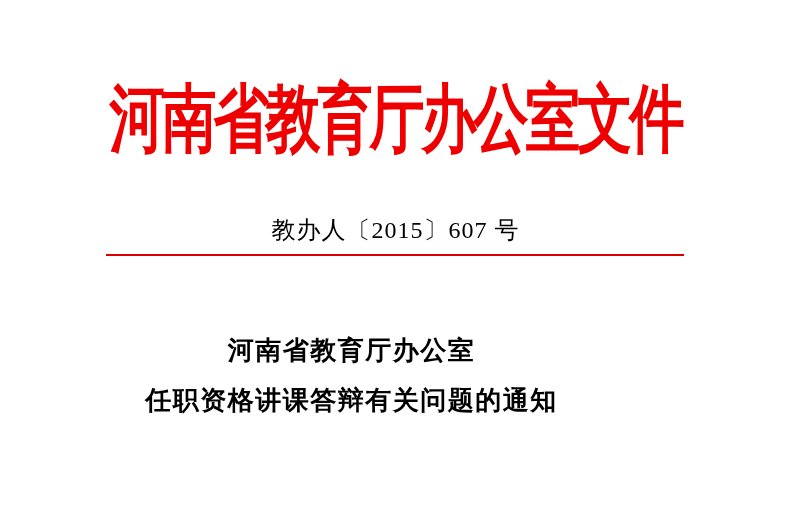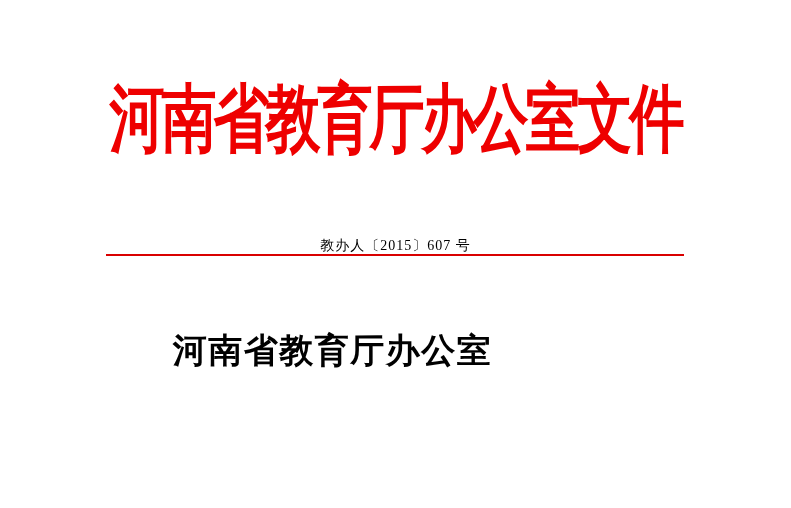--- a/index.html
+++ b/index.html
@@ -37,44 +37,44 @@
     transform-origin: 50% 0;
   }
   .doc-number {
     position: absolute;
     top: 218px;
     left: 0;
     width: 791px;
     text-align: center;
     color: var(--text-black, #000000);
     font-family: "Liberation Serif", serif;
-    font-size: 14px;
+    font-size: 24px;
     line-height: 1;
     letter-spacing: 1px;
     white-space: nowrap;
-    margin-top: 21px;
   }
   .red-divider {
     position: absolute;
     top: 254px;
     left: 106px;
     width: 578px;
     height: 2px;
     background: var(--divider-red, #d90000);
   }
   .title-block {
     position: absolute;
     top: 325px;
     left: 0;
     width: 665px;
     text-align: center;
     color: var(--text-black, #000000);
     font-family: "Liberation Sans", sans-serif;
     font-weight: bold;
-    font-size: 34px;
+    font-size: 26px;
+    padding-left: 19px;
   }
   .title-line {
     line-height: 50px;
     letter-spacing: 1.5px;
     white-space: nowrap;
   }
   .title-line.line-2 {
     letter-spacing: -1px;
   }
 </style>
@@ -84,15 +84,16 @@
 <div class="page">
 
   <div class="header-title">河南省教育厅办公室文件</div>
 
   <div class="doc-number">教办人〔2015〕607 号</div>
 
   <div class="red-divider"></div>
 
   <div class="title-block">
     <div class="title-line line-1">河南省教育厅办公室</div>
+    <div class="title-line line-3">任职资格讲课答辩有关问题的通知</div>
   </div>
 
 </div>
 
 </body></html>

